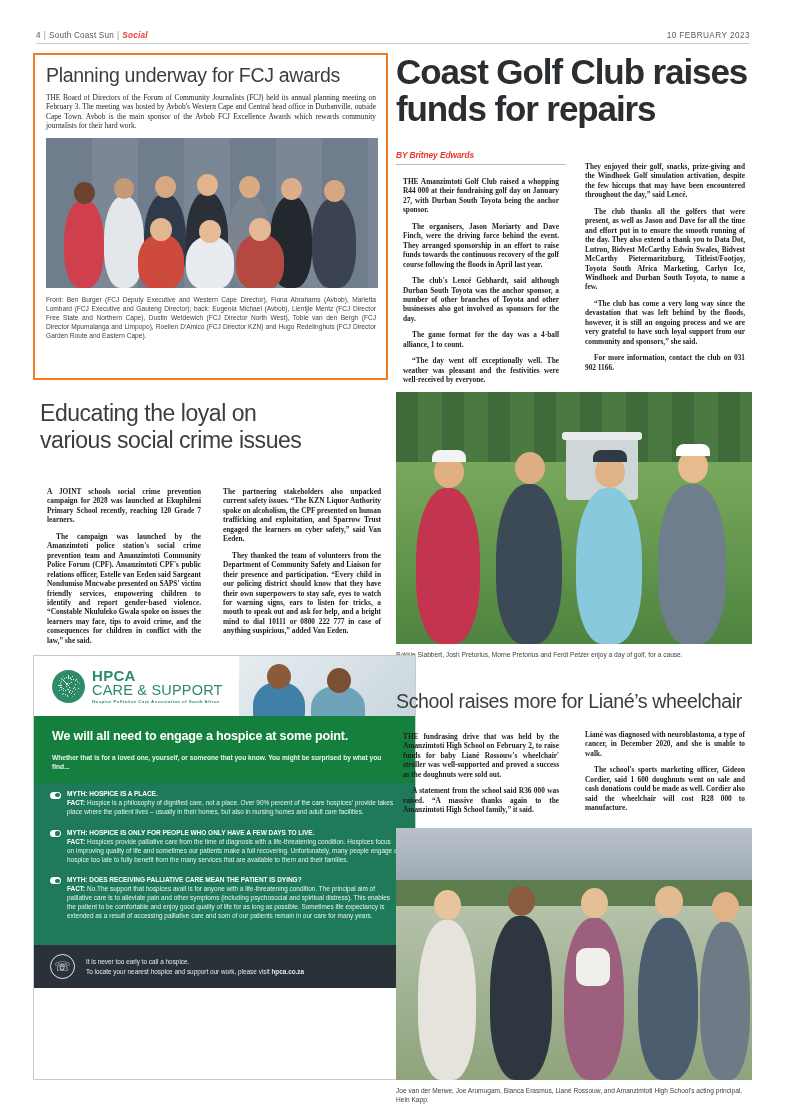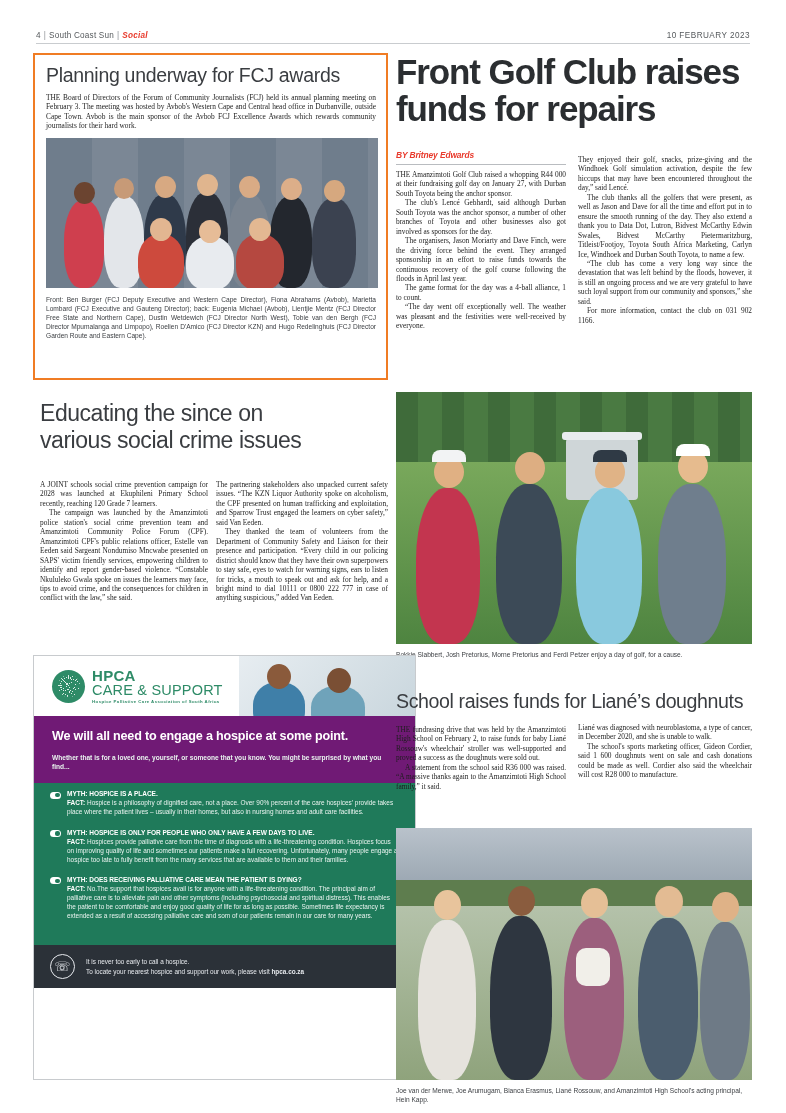--- a/index.html
+++ b/index.html
@@ -34,21 +34,21 @@
 
   
   .body-col {
     font-family: "Liberation Serif", serif;
     font-size: 7.35px;
     line-height: 9.45px;
     color: #1d1d1d;
     text-align: justify;
     hyphens: auto;
   }
-  .body-col p { text-indent: 9px; margin: 0; }
+  .body-col p { text-indent: 9px; margin: 7px; font-weight: bold; }
   .body-col p.first { text-indent: 0; }
 
   
   .fcj-box {
     position: absolute;
     left: 33px; top: 53px; width: 355px; height: 327px;
     border: 2px solid #f07c24;
     background: #fff;
     padding: 9px 10px 8px 11px;
   }
@@ -171,21 +171,21 @@
   }
   .ad-logo-text .l3 {
     font-family:"Liberation Sans", sans-serif; font-weight:bold;
     font-size:4.3px; color:#2e8b67; letter-spacing:.45px; margin-top:2px;
   }
   .ad-photo {
     flex:1; position:relative; overflow:hidden;
     background:linear-gradient(135deg,#e7edf1,#c9d6dd);
   }
   .ad-green {
-    background:#701a75;
+    background:#15803d;
     padding:13px 18px 12px 18px;
     color:#fff;
     position:relative;
   }
   .ad-green h2 {
     font-family:"Liberation Sans", sans-serif; font-weight:bold;
     font-size:12.6px; line-height:15.5px; letter-spacing:-.2px;
   }
   .ad-green p.sub {
     margin-top:8px;
@@ -304,29 +304,29 @@
       <div class="person" style="left:140px; top:98px;  width:48px; height:54px; background:#e8ebef;"></div>
       <div class="head" style="left:153px; top:82px;  width:22px; height:23px; background:#e6bc97;"></div>
       <div class="person" style="left:190px; top:96px;  width:48px; height:56px; background:#b54840;"></div>
       <div class="head" style="left:203px; top:80px;  width:22px; height:23px; background:#e3b892;"></div>
     </div>
 
     <div class="fcj-caption">Front: Ben Burger (FCJ Deputy Executive and Western Cape Director), Fiona Abrahams (Avbob), Marietta Lombard (FCJ Executive and Gauteng Director); back: Eugenia Michael (Avbob), Lientjie Mentz (FCJ Director Free State and Northern Cape), Dustin Wetdewich (FCJ Director North West), Tobie van den Bergh (FCJ Director Mpumalanga and Limpopo), Roelien D'Amico (FCJ Director KZN) and Hugo Redelinghuis (FCJ Director Garden Route and Eastern Cape).</div>
   </div>
 
   <div class="golf-head">
-    <div>Front Golf Club raises</div>
+    <div>Coast Golf Club raises</div>
     <div>funds for repairs</div>
   </div>
   <div class="golf-byline">BY Britney Edwards</div>
 
   <div class="golf-col-l body-col">
     <p class="first">THE Amanzimtoti Golf Club raised a whopping R44 000 at their fundraising golf day on January 27, with Durban South Toyota being the anchor sponsor.</p>
+    <p>The organisers, Jason Moriarty and Dave Finch, were the driving force behind the event. They arranged sponsorship in an effort to raise funds towards the continuous recovery of the golf course following the floods in April last year.</p>
     <p>The club's Lencé Gebhardt, said although Durban South Toyota was the anchor sponsor, a number of other branches of Toyota and other businesses also got involved as sponsors for the day.</p>
-    <p>The organisers, Jason Moriarty and Dave Finch, were the driving force behind the event. They arranged sponsorship in an effort to raise funds towards the continuous recovery of the golf course following the floods in April last year.</p>
     <p>The game format for the day was a 4-ball alliance, 1 to count.</p>
     <p>“The day went off exceptionally well. The weather was pleasant and the festivities were well-received by everyone.</p>
   </div>
   <div class="golf-col-r body-col">
     <p class="first">They enjoyed their golf, snacks, prize-giving and the Windhoek Golf simulation activation, despite the few hiccups that may have been encountered throughout the day,” said Lencé.</p>
     <p>The club thanks all the golfers that were present, as well as Jason and Dave for all the time and effort put in to ensure the smooth running of the day. They also extend a thank you to Data Dot, Lutron, Bidvest McCarthy Edwin Swales, Bidvest McCarthy Pietermaritzburg, Titleist/Footjoy, Toyota South Africa Marketing, Carlyn Ice, Windhoek and Durban South Toyota, to name a few.</p>
     <p>“The club has come a very long way since the devastation that was left behind by the floods, however, it is still an ongoing process and we are very grateful to have such loyal support from our community and sponsors,” she said.</p>
     <p>For more information, contact the club on 031 902 1166.</p>
   </div>
 
@@ -347,21 +347,21 @@
     <div class="head" style="left:199px; top:64px; width:30px; height:32px; background:#e0b386;"></div>
     <div style="position:absolute;left:197px;top:58px;width:34px;height:12px;background:#2f3a45;border-radius:8px 8px 0 0;"></div>
 
     <div class="person" style="left:262px; top:92px; width:68px; height:160px; background:#6f7e8d;"></div>
     <div class="head" style="left:282px; top:58px; width:30px; height:33px; background:#e6bb8e;"></div>
     <div style="position:absolute;left:280px;top:52px;width:34px;height:12px;background:#ffffff;border-radius:8px 8px 0 0;"></div>
   </div>
   <div class="golf-caption">Bokkie Slabbert, Josh Pretorius, Morne Pretorius and Ferdi Petzer enjoy a day of golf, for a cause.</div>
 
   <div class="edu-head">
-    <div>Educating the since on</div>
+    <div>Educating the loyal on</div>
     <div>various social crime issues</div>
   </div>
   <div class="edu-col-l body-col">
     <p class="first">A JOINT schools social crime prevention campaign for 2028 was launched at Ekuphileni Primary School recently, reaching 120 Grade 7 learners.</p>
     <p>The campaign was launched by the Amanzimtoti police station's social crime prevention team and Amanzimtoti Community Police Forum (CPF). Amanzimtoti CPF's public relations officer, Estelle van Eeden said Sargeant Nondumiso Mncwabe presented on SAPS' victim friendly services, empowering children to identify and report gender-based violence. “Constable Nkululeko Gwala spoke on issues the learners may face, tips to avoid crime, and the consequences for children in conflict with the law,” she said.</p>
   </div>
   <div class="edu-col-r body-col">
     <p class="first">The partnering stakeholders also unpacked current safety issues. “The KZN Liquor Authority spoke on alcoholism, the CPF presented on human trafficking and exploitation, and Sparrow Trust engaged the learners on cyber safety,” said Van Eeden.</p>
     <p>They thanked the team of volunteers from the Department of Community Safety and Liaison for their presence and participation. “Every child in our policing district should know that they have their own superpowers to stay safe, eyes to watch for warning signs, ears to listen for tricks, a mouth to speak out and ask for help, and a bright mind to dial 10111 or 0800 222 777 in case of anything suspicious,” added Van Eeden.</p>
   </div>
@@ -415,21 +415,21 @@
 
     <div class="ad-footer">
       <div class="ad-phone-icon">☏</div>
       <div class="ad-footer-text">
         <div>It is never too early to call a hospice.</div>
         <div><span>To locate your nearest hospice and support our work, please visit </span><b>hpca.co.za</b></div>
       </div>
     </div>
   </div>
 
-  <div class="wc-head">School raises funds for Liané’s doughnuts</div>
+  <div class="wc-head">School raises more for Liané’s wheelchair</div>
   <div class="wc-col-l body-col">
     <p class="first">THE fundrasing drive that was held by the Amanzimtoti High School on February 2, to raise funds for baby Liané Rossouw's wheelchair' stroller was well-supported and proved a success as the doughnuts were sold out.</p>
     <p>A statement from the school said R36 000 was raised. “A massive thanks again to the Amanzimtoti High School family,” it said.</p>
   </div>
   <div class="wc-col-r body-col">
     <p class="first">Liané was diagnosed with neuroblastoma, a type of cancer, in December 2020, and she is unable to walk.</p>
     <p>The school's sports marketing officer, Gideon Cordier, said 1 600 doughnuts went on sale and cash donations could be made as well. Cordier also said the wheelchair will cost R28 000 to manufacture.</p>
   </div>
 
   <div class="wc-photo">

